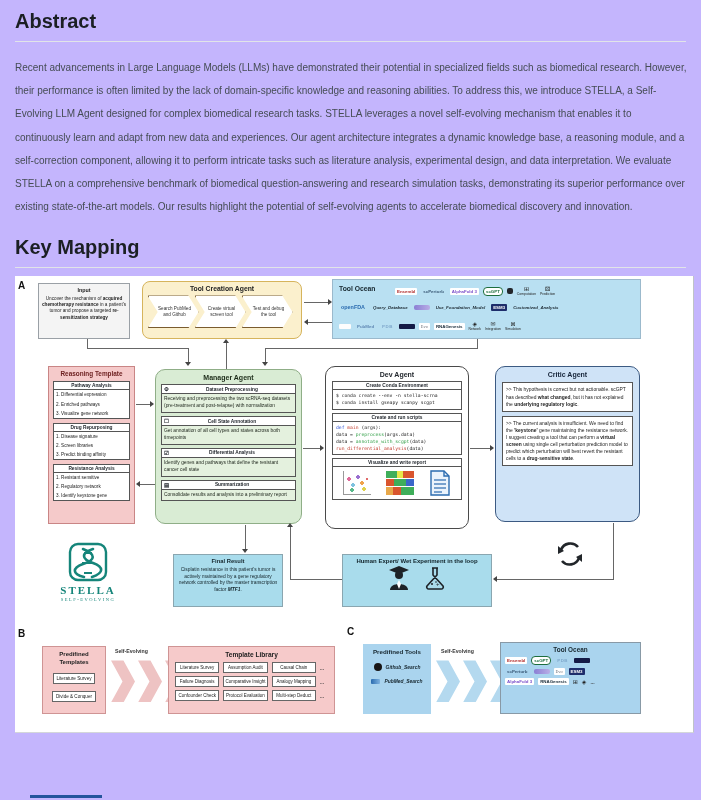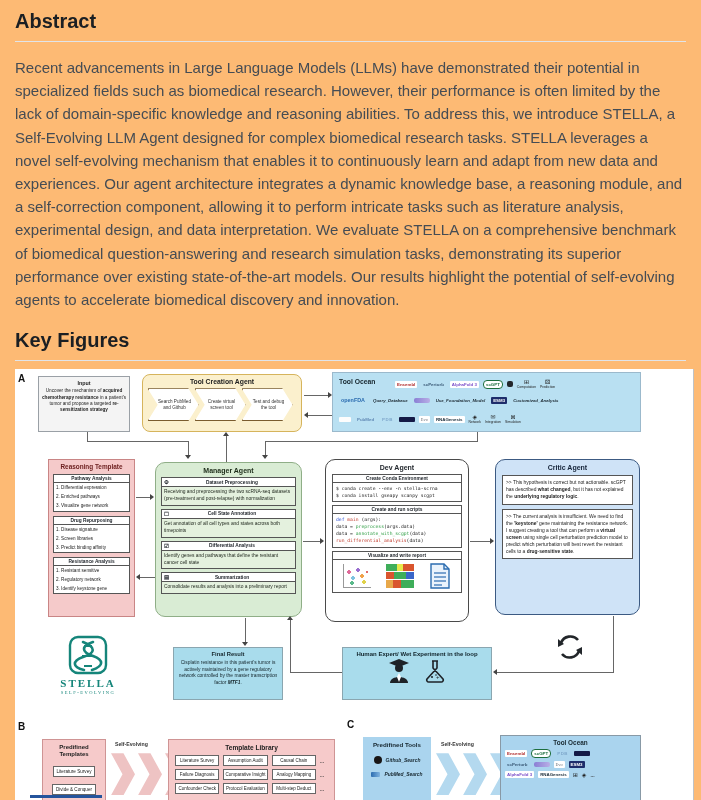--- a/index.html
+++ b/index.html
@@ -1,20 +1,20 @@
 <!DOCTYPE html>
 <html><head>
 <meta charset="utf-8">
 <style>
   *{margin:0;padding:0;box-sizing:border-box;}
   html,body{width:701px;background:#fff;font-family:"Liberation Sans",sans-serif;color:#24292f;}
-  #page{position:relative;width:701px;height:800px;overflow:hidden;background:#fdba74;}
+  #page{position:relative;width:701px;height:800px;overflow:hidden;background:#c4b5fd;}
   .h2{font-size:20px;font-weight:bold;color:#1b1f23;margin:10px 15px 0 15px;}
   .rule{height:1px;background:#e1e4e8;margin:8px 15px 0 15px;}
-  .body-text{font-size:15px;line-height:23.2px;color:#454c54;margin:14px 15px 0 15px;width:672px;}
+  .body-text{font-size:10px;line-height:23.2px;color:#454c54;margin:14px 15px 0 15px;width:672px;}
   
   #fig{position:relative;width:679px;height:457px;margin:8px 0 0 15px;background:#fff;border-right:1px solid #bfc3c7;border-bottom:1px solid #d4d7da;}
   .abs{position:absolute;}
   .plabel{font-size:10px;font-weight:bold;color:#111;}
   .ln{position:absolute;background:#666;}
   .ah{position:absolute;width:0;height:0;border:3px solid transparent;}
   .ah.r{border-left:4px solid #444;border-right:0;}
   .ah.l{border-right:4px solid #444;border-left:0;}
   .ah.d{border-top:4px solid #444;border-bottom:0;}
   .ah.u{border-bottom:4px solid #444;border-top:0;}
@@ -124,21 +124,21 @@
 </style>
 </head>
 <body>
 
 <div id="page">
 
   <div class="h2">Abstract</div>
   <div class="rule"></div>
   <div class="body-text">Recent advancements in Large Language Models (LLMs) have demonstrated their potential in specialized fields such as biomedical research. However, their performance is often limited by the lack of domain-specific knowledge and reasoning abilities. To address this, we introduce STELLA, a Self-Evolving LLM Agent designed for complex biomedical research tasks. STELLA leverages a novel self-evolving mechanism that enables it to continuously learn and adapt from new data and experiences. Our agent architecture integrates a dynamic knowledge base, a reasoning module, and a self-correction component, allowing it to perform intricate tasks such as literature analysis, experimental design, and data interpretation. We evaluate STELLA on a comprehensive benchmark of biomedical question-answering and research simulation tasks, demonstrating its superior performance over existing state-of-the-art models. Our results highlight the potential of self-evolving agents to accelerate biomedical discovery and innovation.</div>
 
-  <div class="h2" style="margin-top:18px;">Key Figures</div>
+  <div class="h2" style="margin-top:18px;">Key Mapping</div>
   <div class="rule"></div>
 
   <div id="fig">
 
     <div class="abs plabel" style="left:3px;top:4px;">A</div>
 
     <div class="abs input-box" style="left:23px;top:7px;width:92px;height:56px;">
       <span class="t">Input</span>
       <span>Uncover the mechanism of </span><b>acquired chemotherapy resistance</b><span> in a patient's tumor and propose a targeted </span><b>re-sensitization strategy</b>
     </div>

